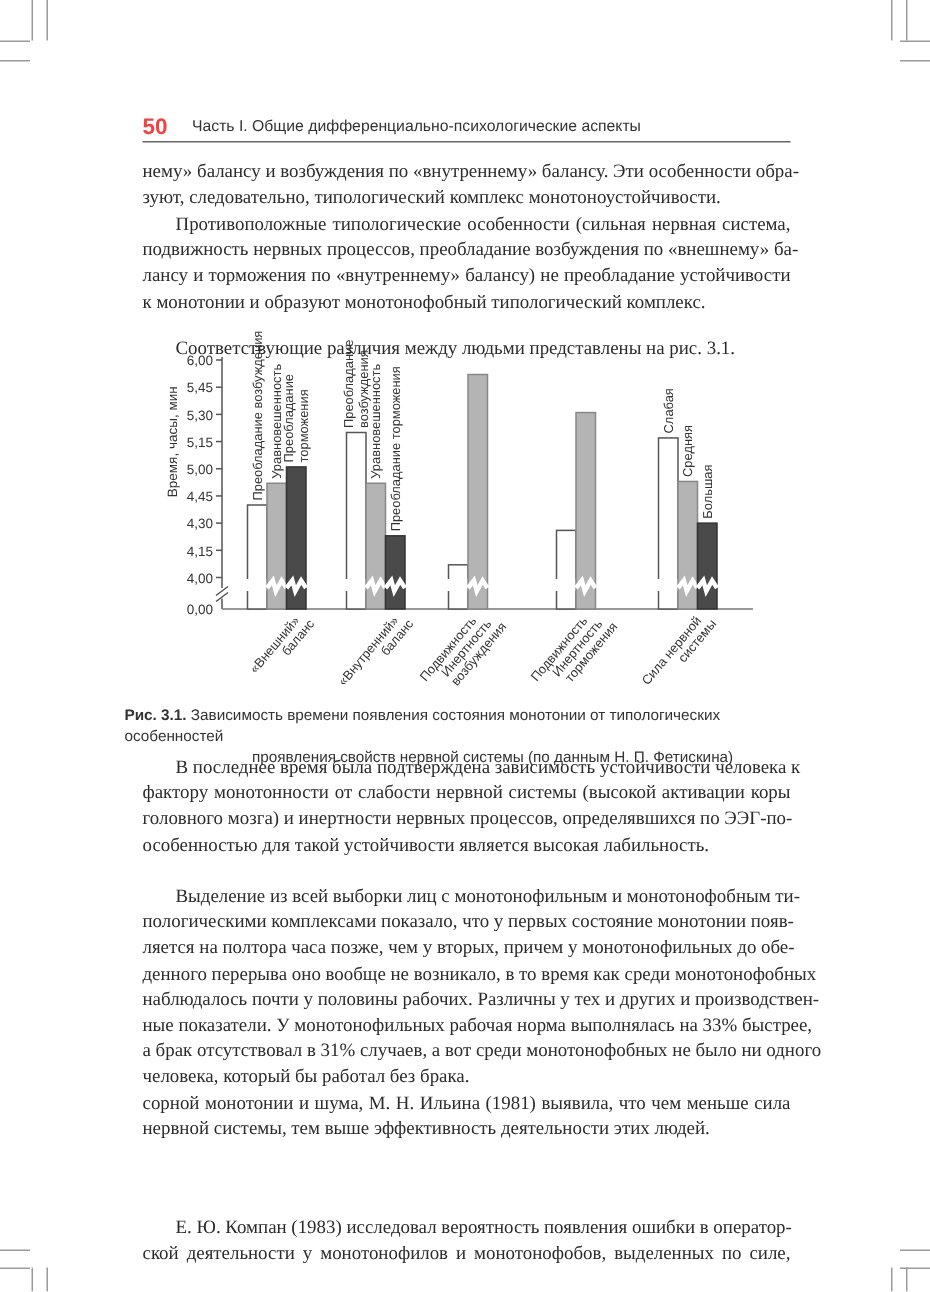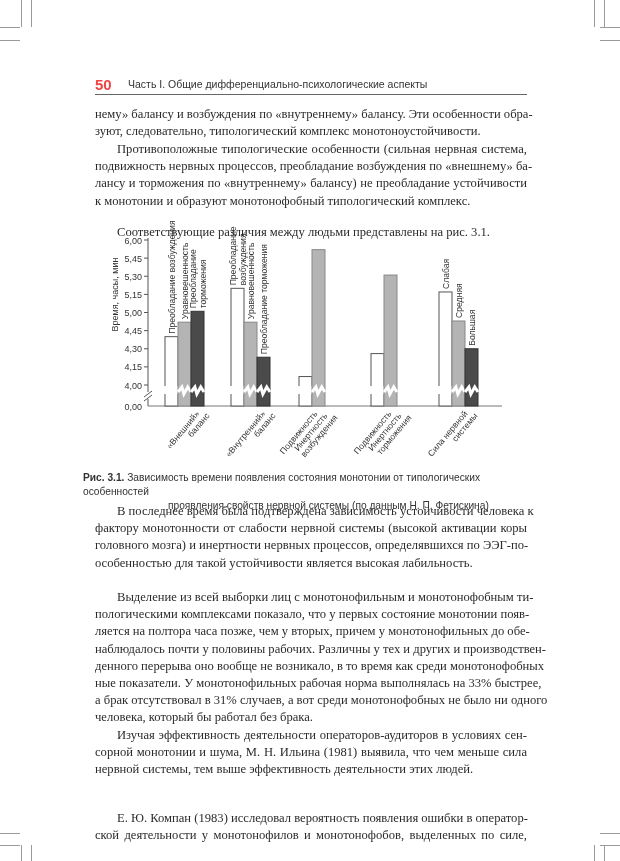--- a/index.html
+++ b/index.html
@@ -143,27 +143,26 @@
 <div class="para" style="top:503px;">
   <span class="line" style="padding-left:22px;">В последнее время была подтверждена зависимость устойчивости человека к</span>
   <span class="line">фактору монотонности от слабости нервной системы (высокой активации коры</span>
   <span class="line">головного мозга) и инертности нервных процессов, определявшихся по ЭЭГ-по-</span>
   <span class="line last">особенностью для такой устойчивости является высокая лабильность.</span>
 </div>
 <div class="para" style="top:589px;">
   <span class="line" style="padding-left:22px;">Выделение из всей выборки лиц с монотонофильным и монотонофобным ти-</span>
   <span class="line">пологическими комплексами показало, что у первых состояние монотонии появ-</span>
   <span class="line">ляется на полтора часа позже, чем у вторых, причем у монотонофильных до обе-</span>
+  <span class="line">денного перерыва оно вообще не возникало, в то время как среди монотонофобных</span>
   <span class="line">наблюдалось почти у половины рабочих. Различны у тех и других и производствен-</span>
-  <span class="line">денного перерыва оно вообще не возникало, в то время как среди монотонофобных</span>
   <span class="line">ные показатели. У монотонофильных рабочая норма выполнялась на 33% быстрее,</span>
   <span class="line">а брак отсутствовал в 31% случаев, а вот среди монотонофобных не было ни одного</span>
   <span class="line last">человека, который бы работал без брака.</span>
 </div>
 <div class="para" style="top:727px;">
-  <span class="line" style="padding-left:22px;">Изучая эффективность деятельности операторов-аудиторов в условиях сен-</span>
   <span class="line">сорной монотонии и шума, М. Н. Ильина (1981) выявила, что чем меньше сила</span>
   <span class="line last">нервной системы, тем выше эффективность деятельности этих людей.</span>
 </div>
 <div class="para" style="top:778px;">
   <span class="line" style="padding-left:22px;margin-top:32px;">Е. Ю. Компан (1983) исследовал вероятность появления ошибки в оператор-</span>
   <span class="line">ской деятельности у монотонофилов и монотонофобов, выделенных по силе,</span>
 </div>
 
 </body></html>

